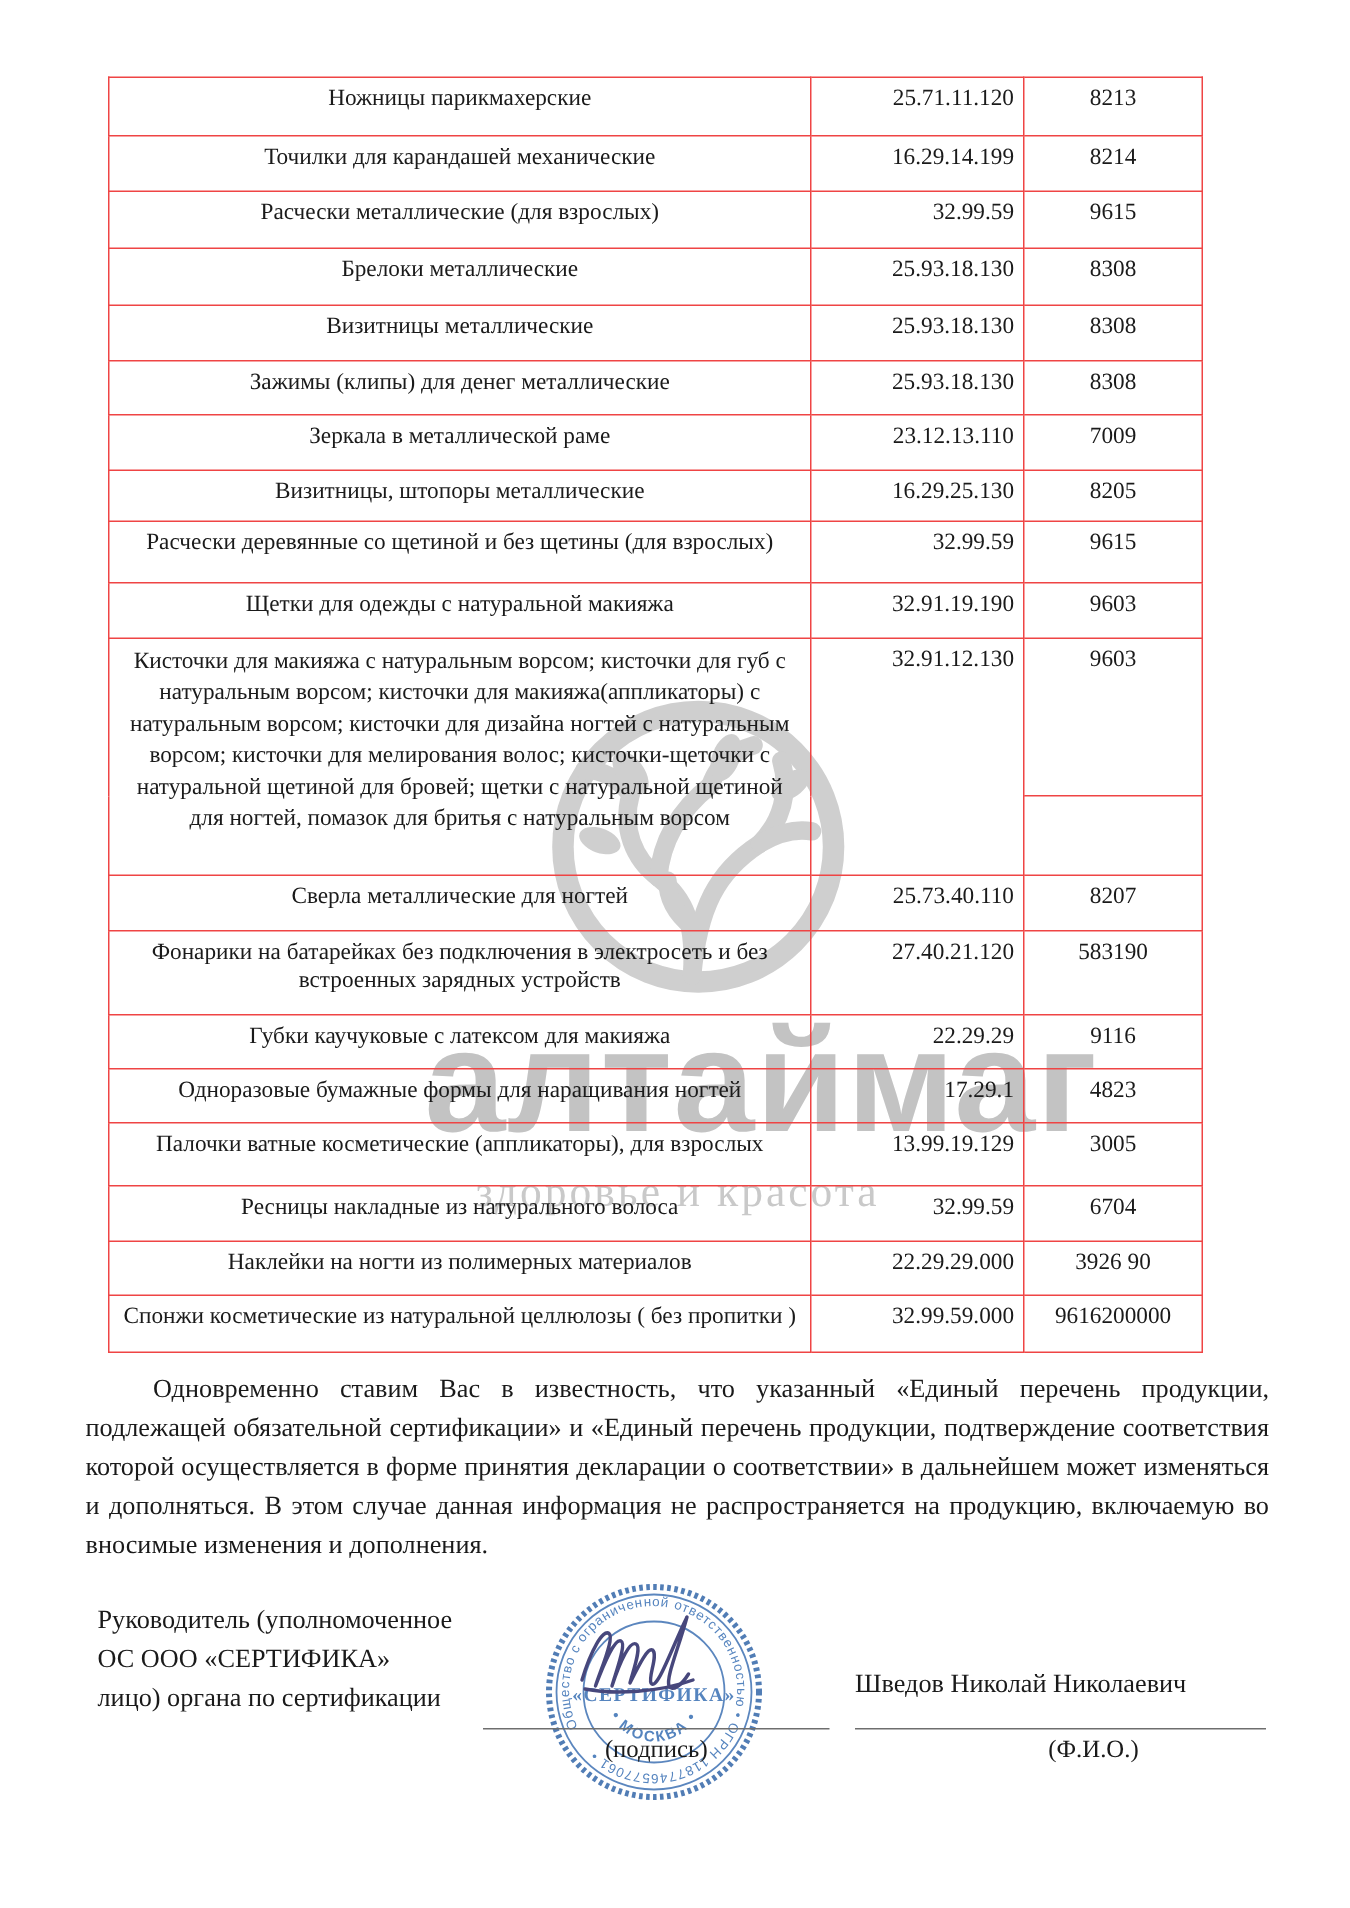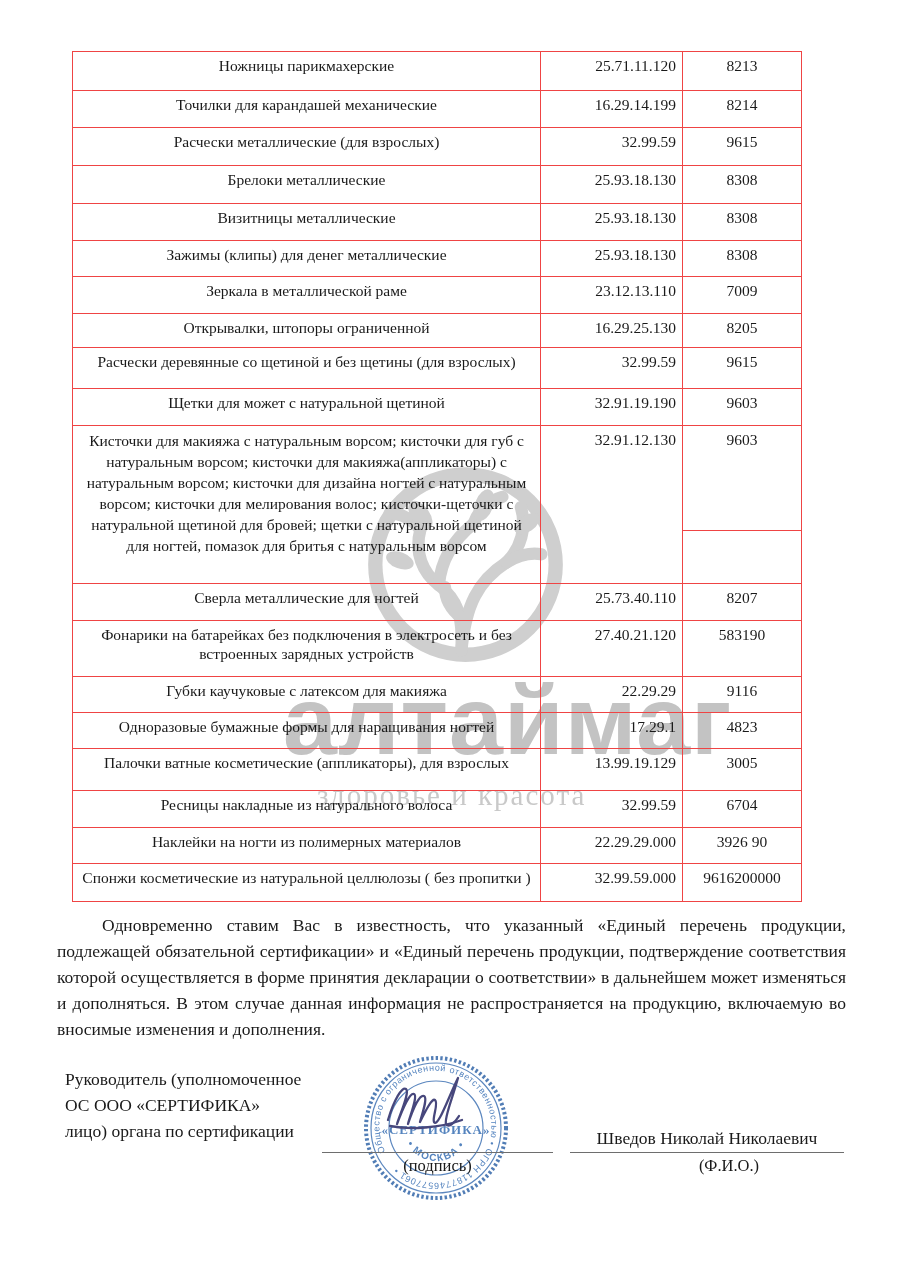--- a/index.html
+++ b/index.html
@@ -49,21 +49,21 @@
   }
   .sig-line.left{left:322px;top:1152px;width:231px;}
   .sig-line.right{left:570px;top:1152px;width:274px;}
   .sig-caption{
     position:absolute;z-index:2;font-size:16.5px;text-align:center;
   }
   .sig-caption.left{left:322px;top:1156px;width:231px;}
   .sig-caption.right{left:592px;top:1156px;width:274px;}
   .sig-name{
     position:absolute;left:570px;top:1112px;width:274px;z-index:1;
-    font-size:17.5px;text-align:center;margin-top:16px;
+    font-size:17.5px;text-align:left;
   }
 </style>
 </head>
 <body>
 
 <div class="page">
 
   <svg class="wm wm-logo" width="205" height="205" viewBox="0 0 200 200">
     <g stroke="#c7c7c7" fill="none" stroke-linecap="round" opacity="0.85">
       <circle cx="100" cy="100" r="88" stroke-width="14"></circle>
@@ -126,31 +126,31 @@
           <td class="c-prod">Зажимы (клипы) для денег металлические</td>
           <td class="c-okpd">25.93.18.130</td>
           <td class="c-tnved">8308</td>
         </tr>
       <tr style="height:37px">
           <td class="c-prod">Зеркала в металлической раме</td>
           <td class="c-okpd">23.12.13.110</td>
           <td class="c-tnved">7009</td>
         </tr>
       <tr style="height:34px">
-          <td class="c-prod">Открывалки, штопоры ограниченной</td>
+          <td class="c-prod">Визитницы, штопоры металлические</td>
           <td class="c-okpd">16.29.25.130</td>
           <td class="c-tnved">8205</td>
         </tr>
       <tr style="height:41px">
           <td class="c-prod">Расчески деревянные со щетиной и без щетины (для взрослых)</td>
           <td class="c-okpd">32.99.59</td>
           <td class="c-tnved">9615</td>
         </tr>
       <tr style="height:37px">
-          <td class="c-prod">Щетки для может с натуральной щетиной</td>
+          <td class="c-prod">Щетки для одежды с натуральной макияжа</td>
           <td class="c-okpd">32.91.19.190</td>
           <td class="c-tnved">9603</td>
         </tr>
       <tr style="height:105px">
         <td class="c-prod bigprod vmid" rowspan="2">Кисточки для макияжа с натуральным ворсом; кисточки для губ с натуральным ворсом; кисточки для макияжа(аппликаторы) с натуральным ворсом; кисточки для дизайна ногтей с натуральным ворсом; кисточки для мелирования волос; кисточки-щеточки с натуральной щетиной для бровей; щетки с натуральной щетиной для ногтей, помазок для бритья с натуральным ворсом</td>
         <td class="c-okpd vmid" rowspan="2">32.91.12.130</td>
         <td class="c-tnved vmid">9603</td>
       </tr>
       <tr style="height:53px">
           <td class="c-tnved"></td>

